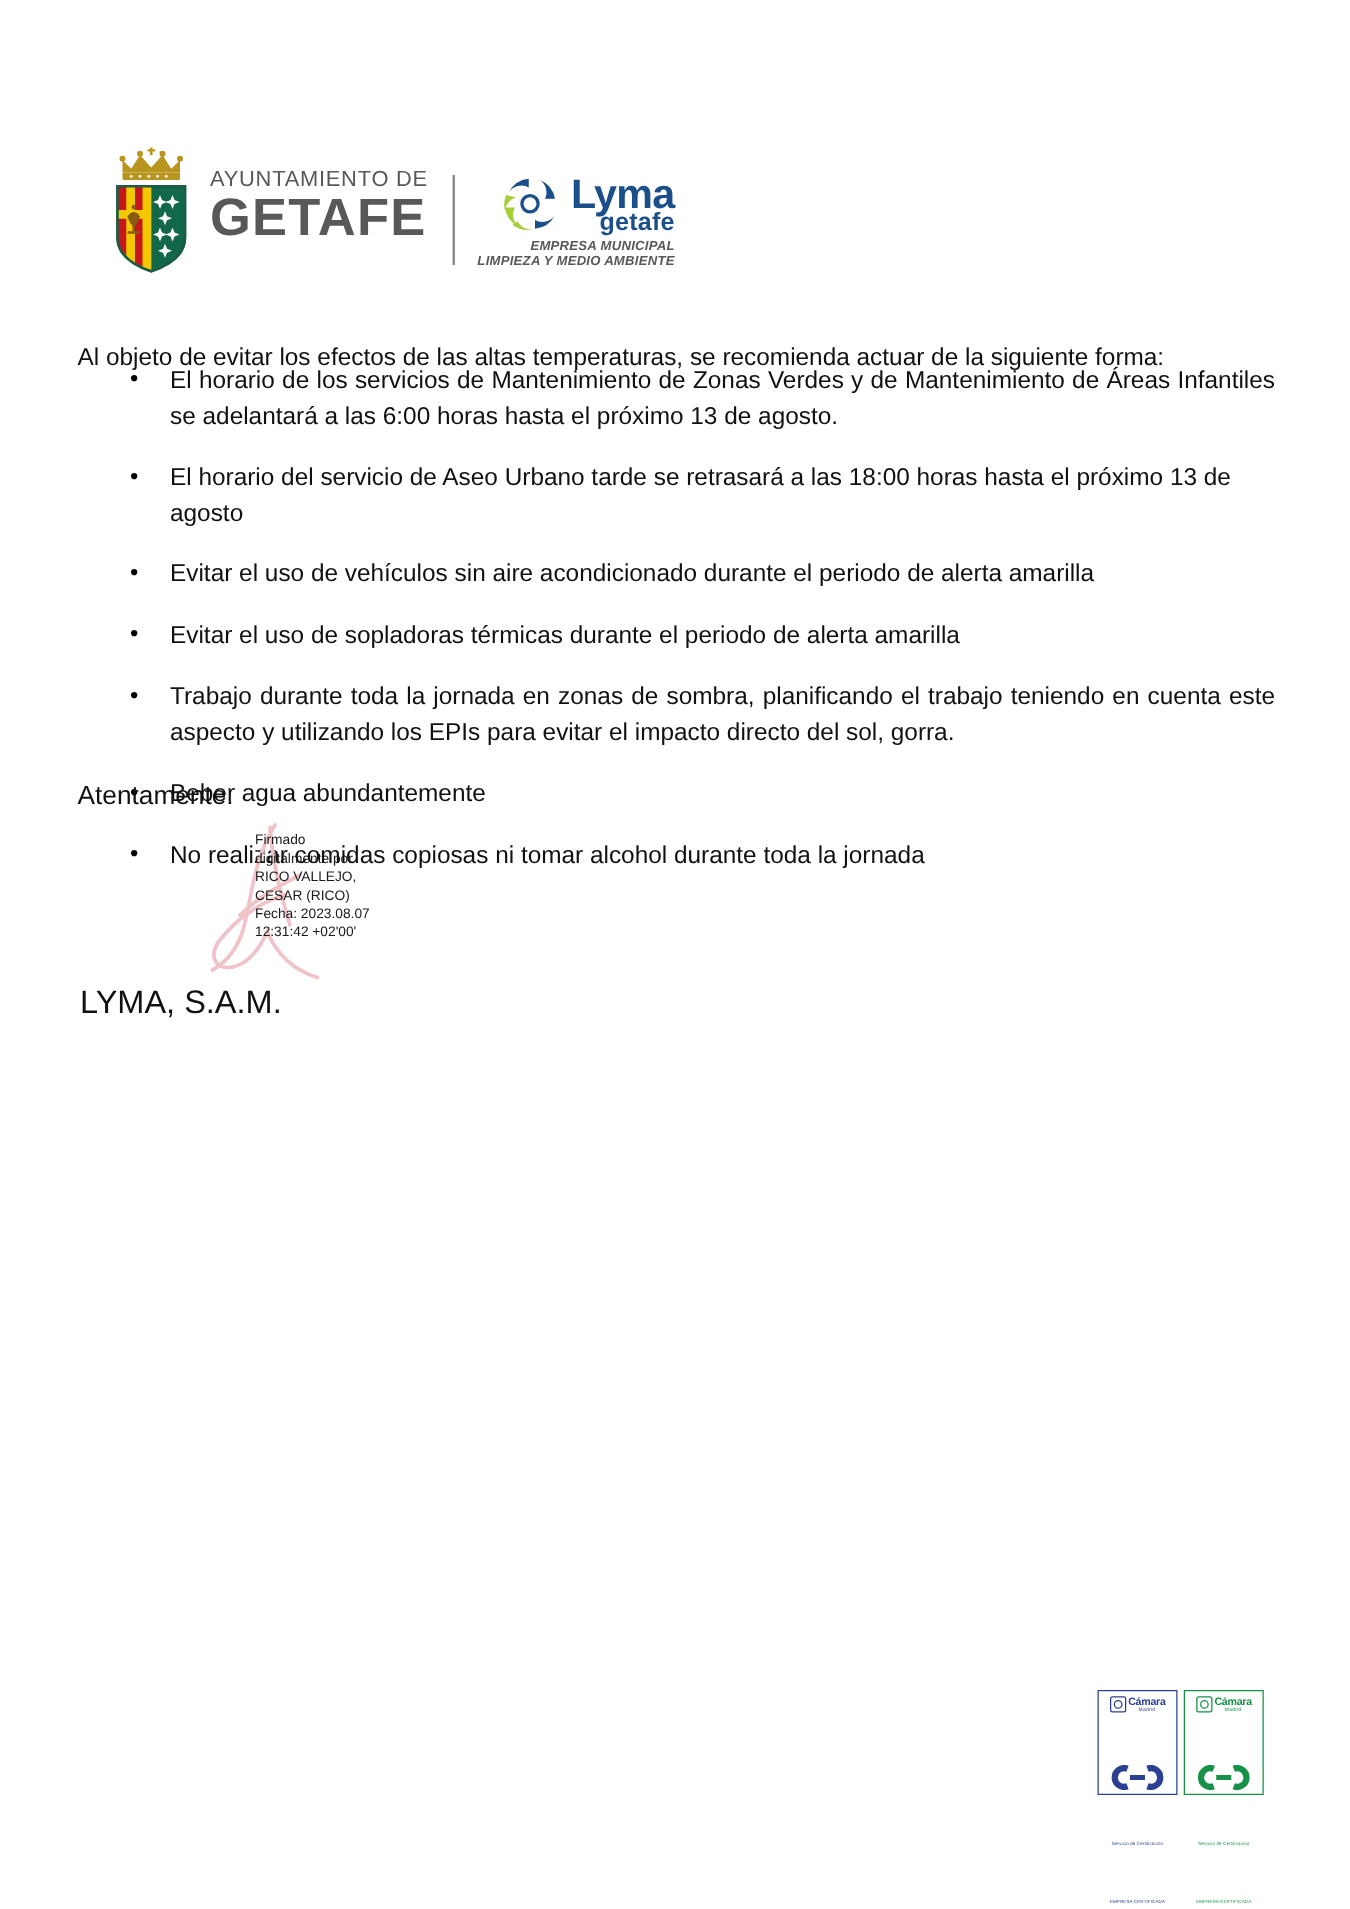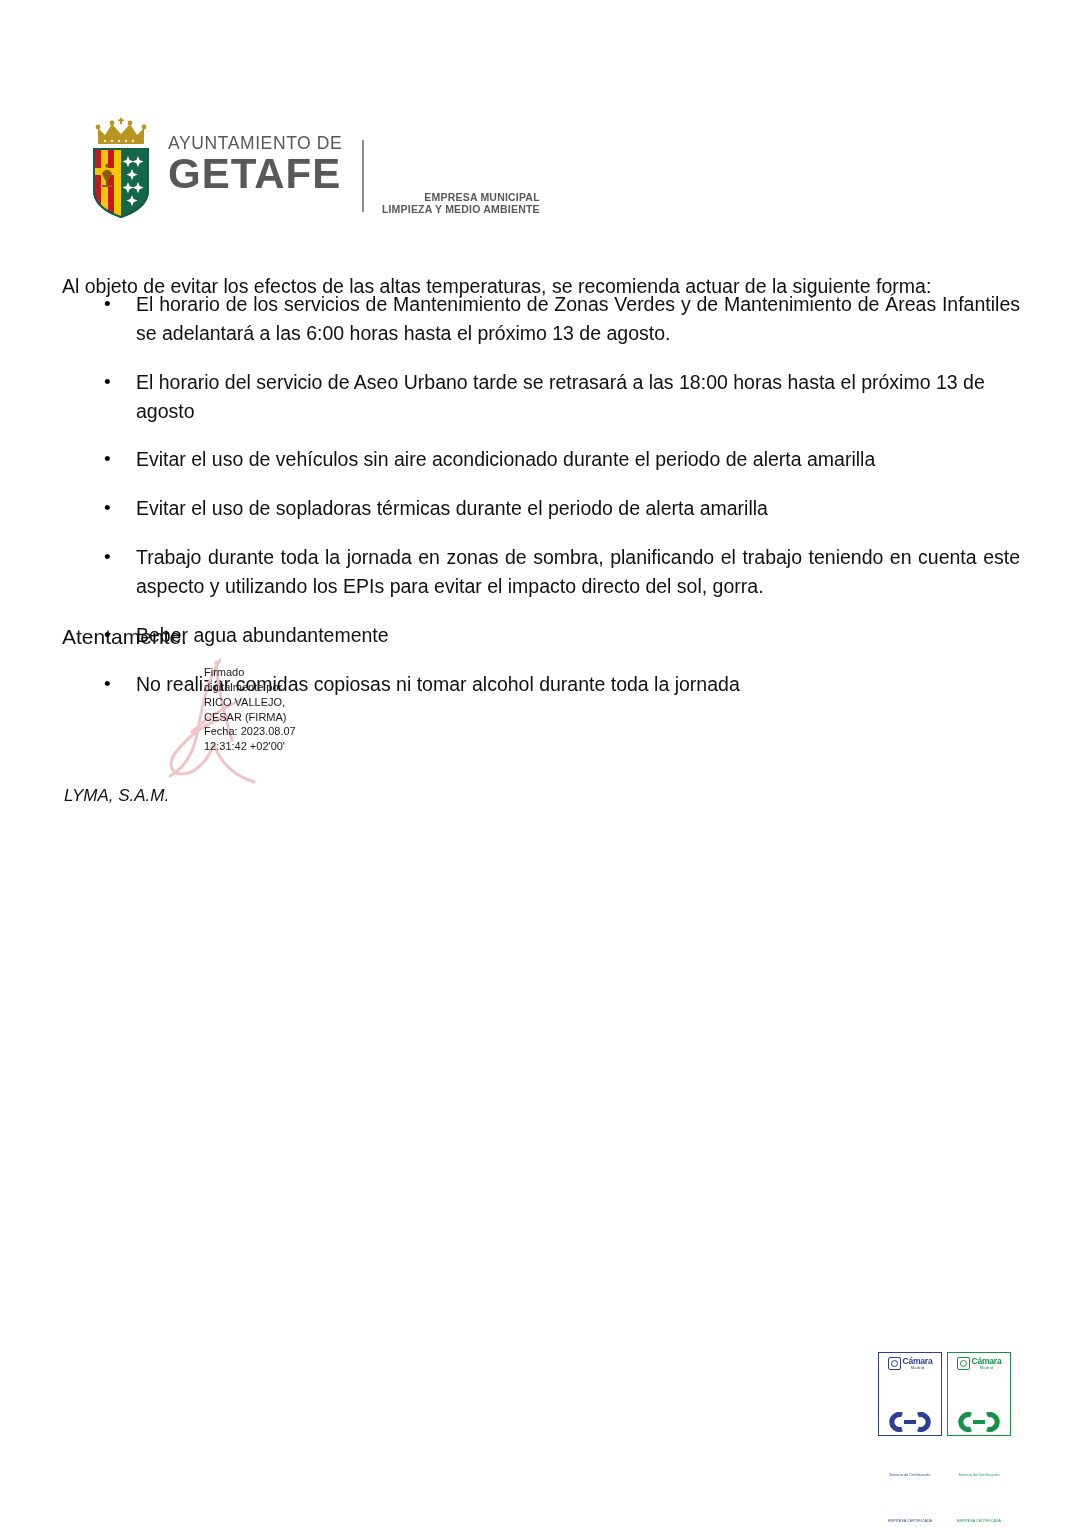--- a/index.html
+++ b/index.html
@@ -93,20 +93,21 @@
     font-size: 20px;
     font-weight: 700;
     color: #1b4f8a;
     letter-spacing: 0.2px;
     text-align: right;
     margin-top: -3px;
   }
   .lyma-tag {
     font-size: 10.5px;
     font-weight: 700;
+    font-style: italic;
     color: #58585a;
     letter-spacing: 0.2px;
     line-height: 1.2;
     text-align: right;
     margin-top: 3px;
   }
 
   
   .intro {
     position: absolute;
@@ -187,23 +188,22 @@
     top: 5px;
     width: 185px;
     font-size: 11px;
     line-height: 1.35;
     color: #1a1a1a;
   }
   .sig-company {
     position: absolute;
     left: 2px;
     top: 126px;
-    font-size: 17px;
+    font-size: 26px;
     color: #111;
-    font-style: italic;
   }
 
   
   .iso-badges {
     position: absolute;
     left: 878px;
     top: 1320px;
     display: flex;
     gap: 5px;
   }
@@ -373,20 +373,44 @@
 
       <div class="town-text">
         <div class="l1">AYUNTAMIENTO DE</div>
         <div class="l2">GETAFE</div>
       </div>
     </div>
 
     <div class="divider-v"></div>
 
     <div class="lyma-block">
+      <div class="lyma-row">
+        <div class="lyma-swirl">
+          <svg viewBox="0 0 48 48" width="48" height="48" aria-hidden="true">
+            <g transform="translate(24,24)">
+              <g fill="#1b4f8a">
+                <path d="M-1 -20 a20 20 0 0 0 -16 11 a12 12 0 0 1 16 -4 z"></path>
+                <path d="M20 -4 a20 20 0 0 0 -12 -15 a12 12 0 0 1 4 15 z"></path>
+                <path d="M4 20 a20 20 0 0 0 16 -11 a12 12 0 0 1 -16 4 z"></path>
+              </g>
+              <g fill="#a6ce39">
+                <path d="M-20 3 a20 20 0 0 0 12 16 a12 12 0 0 1 -4 -16 z"></path>
+                <path d="M-3 20 a20 20 0 0 0 19 -6 a12 12 0 0 1 -15 -1 z" opacity="0"></path>
+                <path d="M-19 -7 a20 20 0 0 0 -1 13 a12 12 0 0 1 9 -11 z"></path>
+                <path d="M-14 17 a20 20 0 0 0 18 3 a12 12 0 0 1 -14 -6 z"></path>
+              </g>
+              <circle r="6.5" fill="none" stroke="#1b4f8a" stroke-width="2.6"></circle>
+            </g>
+          </svg>
+        </div>
+        <div class="lyma-words">
+          <div class="lyma-name">Lyma</div>
+          <div class="lyma-sub">getafe</div>
+        </div>
+      </div>
       <div class="lyma-tag">
         <div>EMPRESA MUNICIPAL</div>
         <div>LIMPIEZA Y MEDIO AMBIENTE</div>
       </div>
     </div>
   </div>
 
   <p class="intro">Al objeto de evitar los efectos de las altas temperaturas, se recomienda actuar de la siguiente forma:</p>
 
   <div class="bullets">
@@ -438,21 +462,21 @@
           <path d="M66 60 C46 66 28 78 14 96 C6 106 8 118 20 118 C34 118 46 104 52 88"></path>
           <path d="M78 44 C62 52 44 62 30 76"></path>
           <path d="M52 90 C60 108 72 120 92 126"></path>
         </g>
       </svg>
     </div>
     <div class="sig-details">
       <div>Firmado</div>
       <div>digitalmente por</div>
       <div>RICO VALLEJO,</div>
-      <div>CESAR (FIRMA)</div>
+      <div>CESAR (RICO)</div>
       <div>Fecha: 2023.08.07</div>
       <div>12:31:42 +02'00'</div>
     </div>
     <div class="sig-company">LYMA, S.A.M.</div>
   </div>
 
   <div class="iso-badges">
 
     <div class="badge blue">
       <div class="badge-top">

